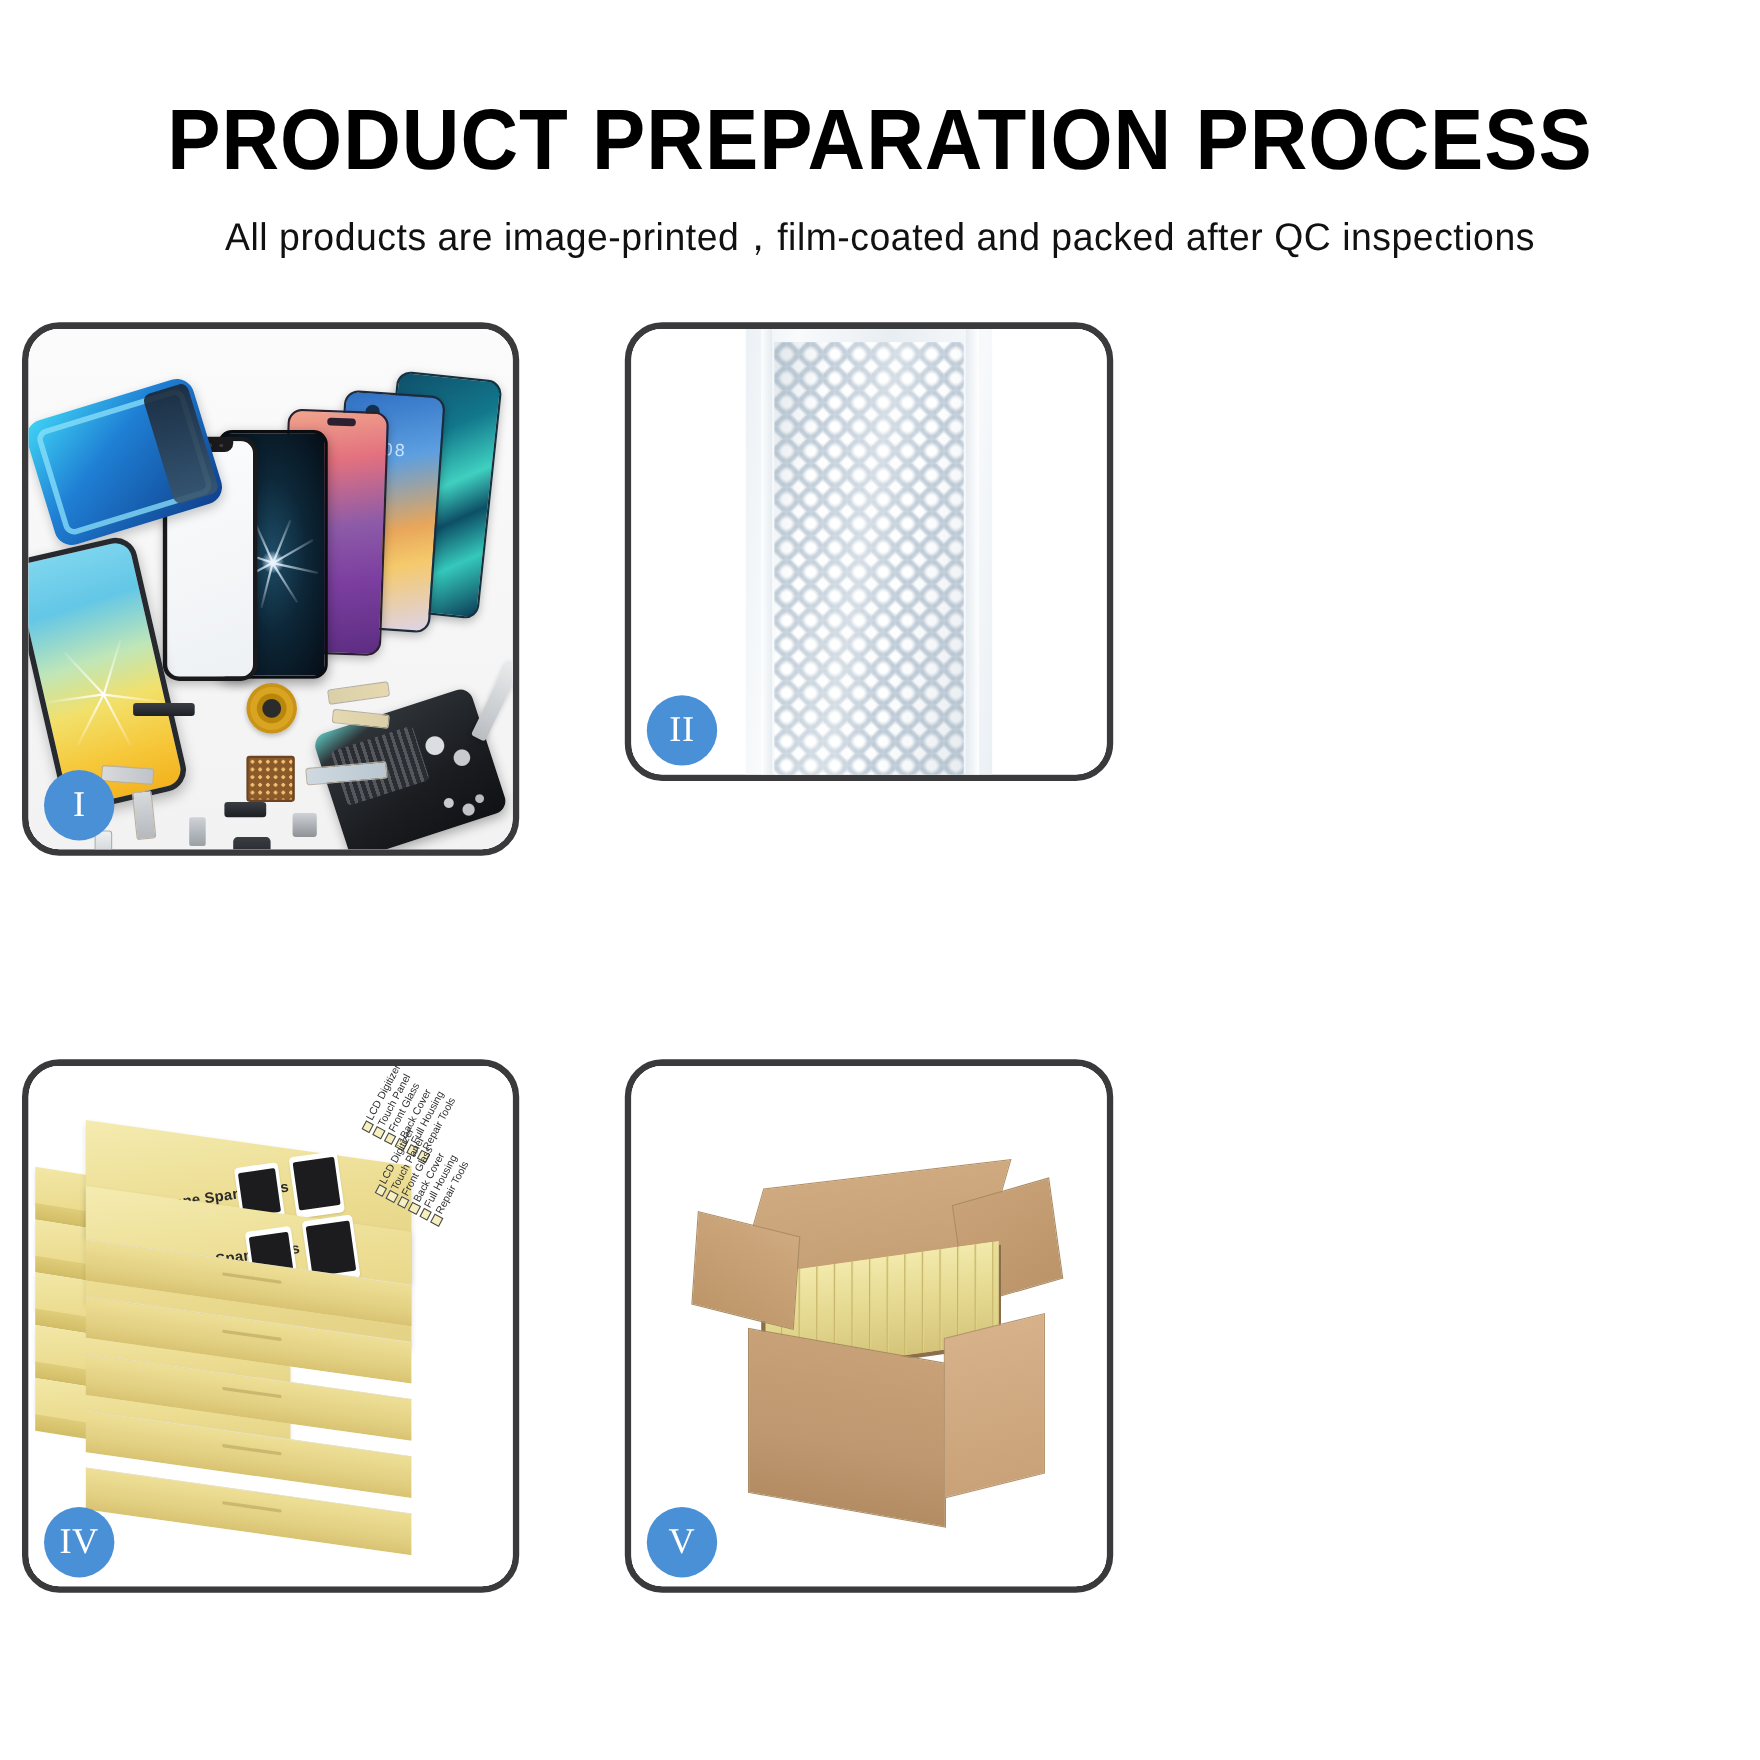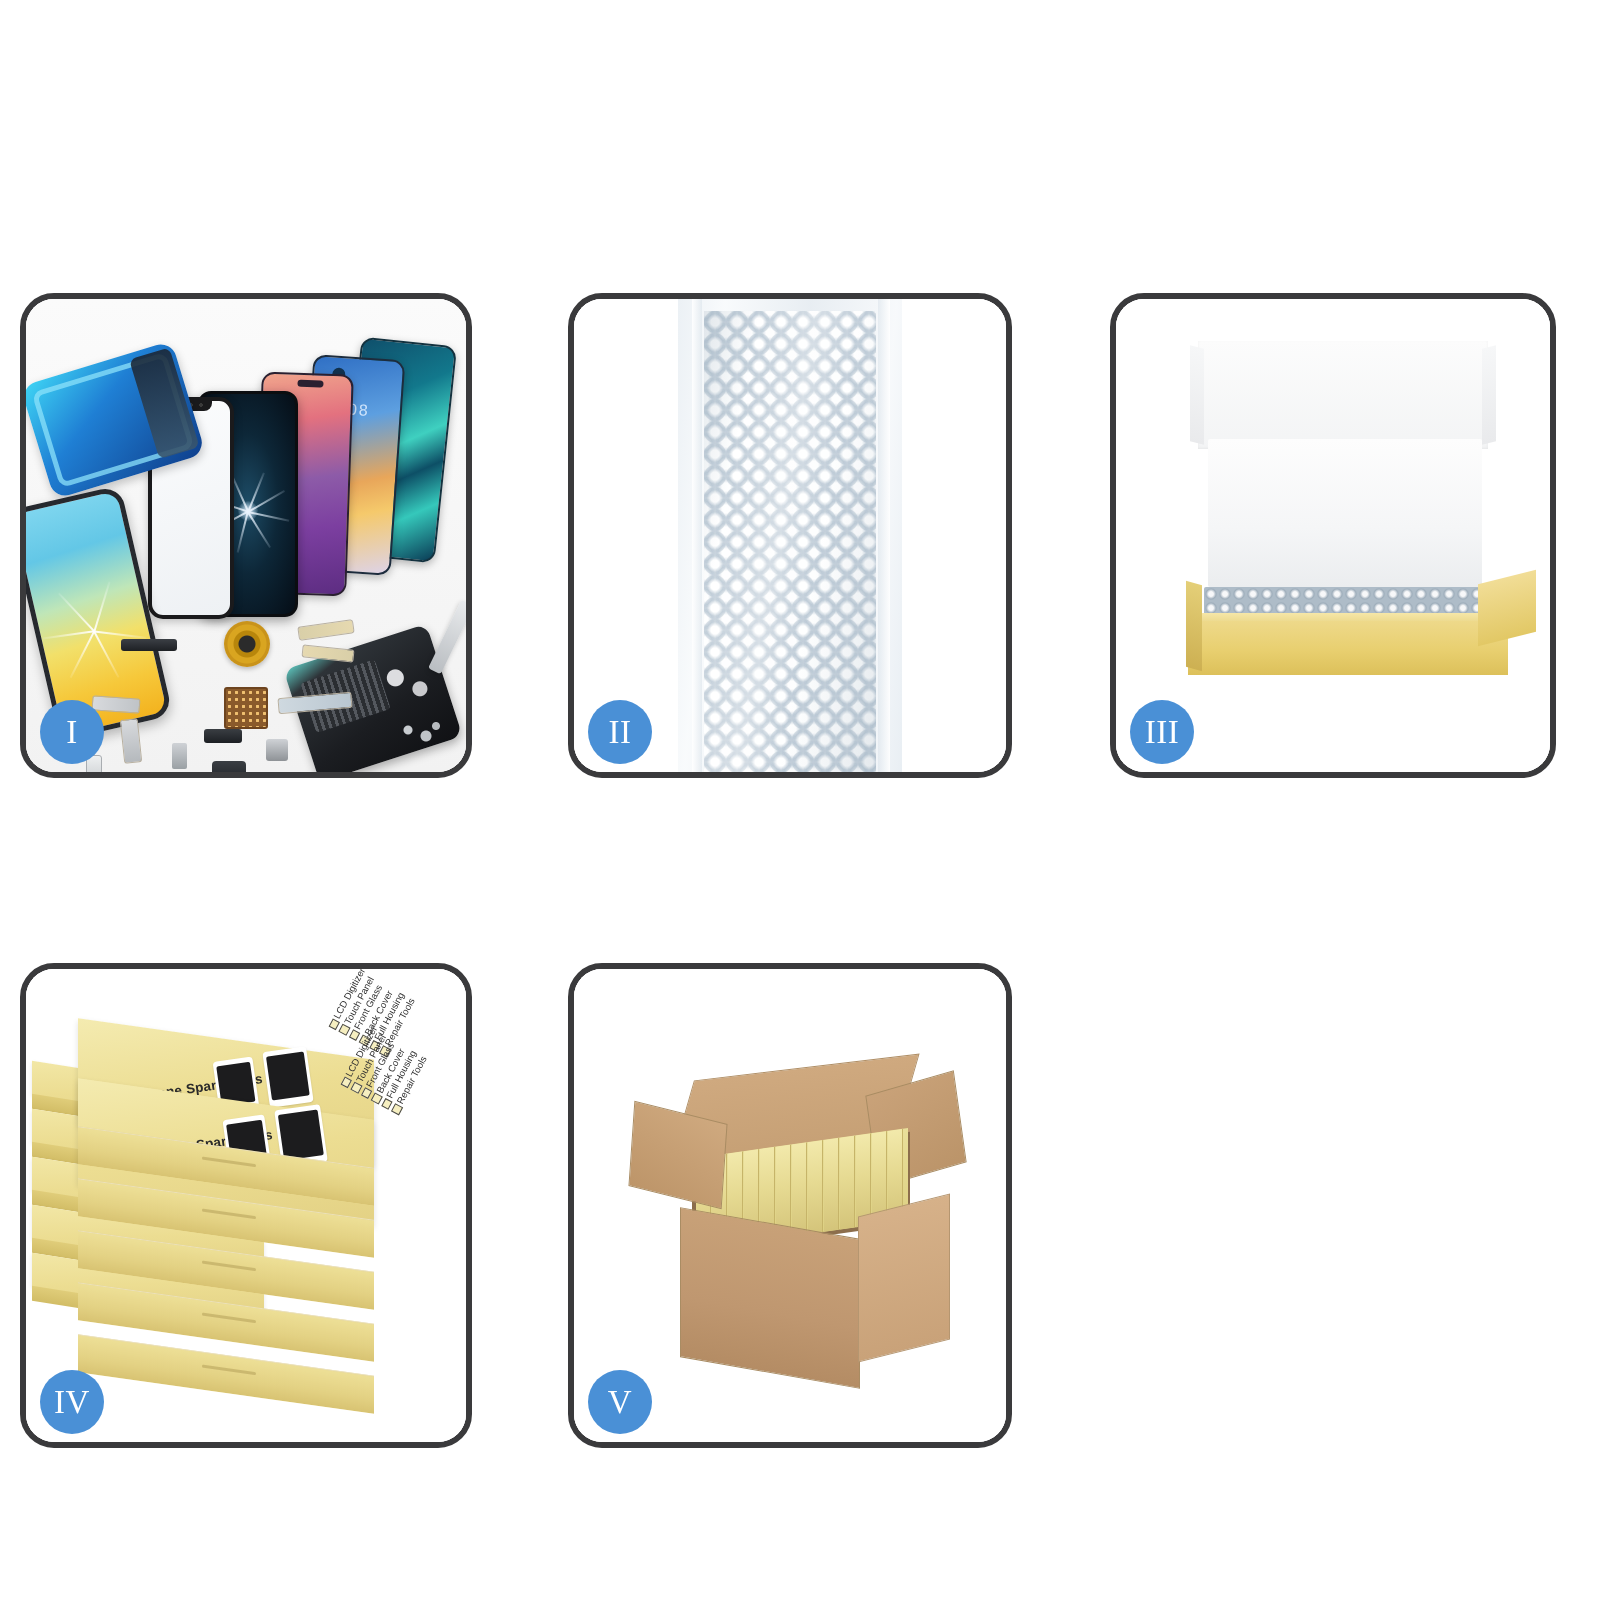--- a/index.html
+++ b/index.html
@@ -42,21 +42,21 @@
     background: #ffffff;
     overflow: visible;
   }
   .panel .inner {
     position: absolute; left: 0; top: 0; right: 0; bottom: 0;
     border-radius: 28px;
     overflow: hidden;
     background: #fdfdfd;
   }
   .p1 { left: 20px;   top: 293px;  width: 452px; height: 485px; }
-  .p2 { left: 568px;  top: 293px;  width: 444px; height: 485px; }
+  .p2 { left: 568px;  top: 293px;  width: 444px; height: 417px; }
   .p3 { left: 1110px; top: 293px;  width: 446px; height: 485px; }
   .p4 { left: 20px;   top: 963px;  width: 452px; height: 485px; }
   .p5 { left: 568px;  top: 963px;  width: 444px; height: 485px; }
   .p6 { left: 1110px; top: 963px;  width: 446px; height: 485px; }
 
   
   .badge {
     position: absolute;
     left: 14px; bottom: 8px;
     width: 64px; height: 64px;
@@ -466,20 +466,24 @@
     background: linear-gradient(150deg, rgba(250,251,252,.95), rgba(236,240,243,.8));
     transform: skewY(-13deg) skewX(-14deg);
     z-index:-1;
   }
 </style>
 </head>
 <body>
 
 <div class="page">
 
+  <div class="header">
+    <div class="title">PRODUCT PREPARATION PROCESS</div>
+    <div class="subtitle">All products are image-printed，film-coated and packed after QC inspections</div>
+  </div>
 
   <div class="grid">
 
     <div class="panel p1">
       <div class="inner">
         <div class="scene1">
           <div class="ph ph-teal"></div>
           <div class="ph ph-blue">
             <div class="hole"></div>
             <div class="clock">08:08</div>
@@ -543,36 +547,20 @@
             <div class="seam"></div>
             <div class="seam2"></div>
             <div class="bubbles"></div>
             <div class="bubbles-shade"></div>
           </div>
         </div>
       </div>
       <div class="badge">II</div>
     </div>
 
-    <div class="panel p3">
-      <div class="inner">
-        <div class="scene3">
-          <div class="lid"></div>
-          <div class="foam"></div>
-          <div class="bubsheet"></div>
-          <div class="boxtray">
-            <div class="rimTop"></div>
-            <div class="front"></div>
-            <div class="rimL"></div>
-            <div class="rimR"></div>
-          </div>
-        </div>
-      </div>
-      <div class="badge">III</div>
-    </div>
 
     <div class="panel p4">
       <div class="inner">
         <div class="scene4">
           <div class="stack">
 
             <div class="ybox bk1">
                 <div class="side"></div>
               </div>
             <div class="ybox bk2">

